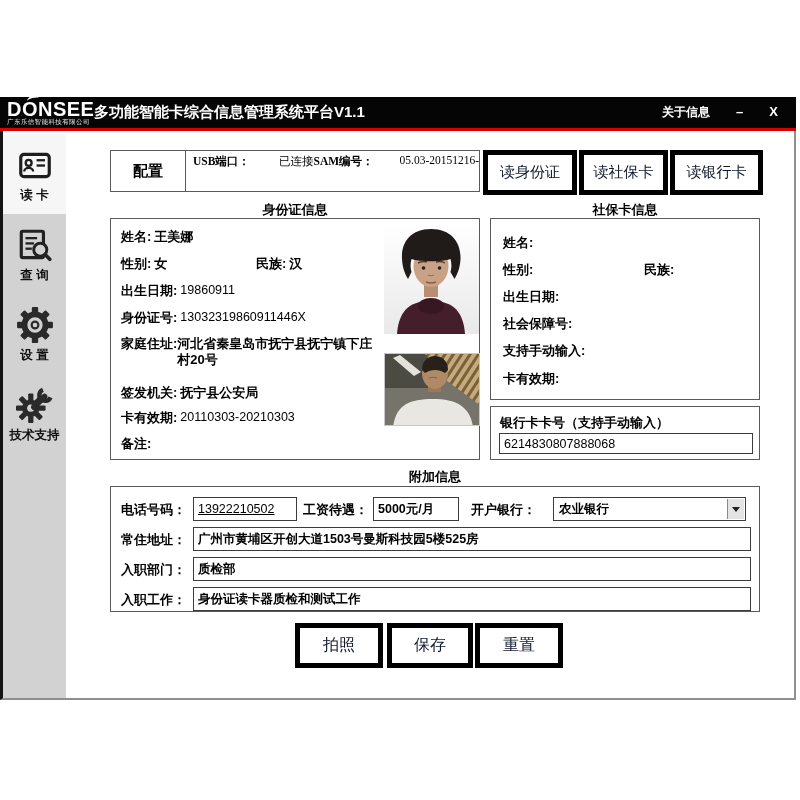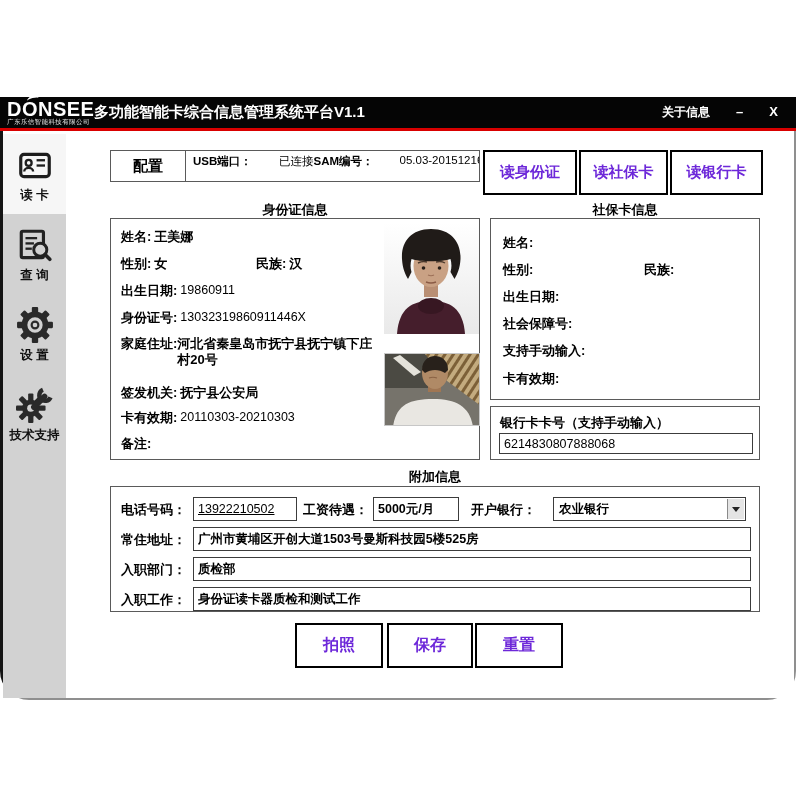--- a/index.html
+++ b/index.html
@@ -3,21 +3,21 @@
 <meta charset="utf-8">
 <style>
   * { margin:0; padding:0; box-sizing:border-box; }
   html,body { background:#ffffff; }
   body { font-family:"Liberation Sans","DejaVu Sans",sans-serif; }
   .canvas { position:relative; width:800px; height:800px; background:#ffffff; overflow:hidden; }
 
   
   .window { position:absolute; left:0; top:97px; width:796px; height:603px;
             border-left:3px solid #141414; border-right:2px solid #8f8f8f; border-bottom:2px solid #8f8f8f;
-            background:#ffffff;border-radius:29px; }
+            background:#ffffff; }
 
   
   .titlebar { position:absolute; left:-3px; top:0; width:796px; height:34px; background:#050505;
               border-bottom:3px solid #d90000; display:flex; align-items:center; color:#fff; }
   .logo { width:92px; padding-left:7px; line-height:1; position:relative; }
   .logo .brand { font-size:20px; font-weight:bold; letter-spacing:0.5px; color:#fff; }
   .logo .sig { position:absolute; left:27px; top:-3px; width:12px; height:7px;
                border-top:2px solid #fff; border-radius:50% 50% 0 0; transform:rotate(-14deg); }
   .logo .company { font-size:6.5px; color:#e8e8e8; letter-spacing:0.4px; white-space:nowrap; }
   .apptitle { font-size:15px; font-weight:bold; margin-left:2px; white-space:nowrap; }
@@ -30,22 +30,22 @@
 
   
   .sidebar { position:absolute; left:0; top:0; width:63px; height:564px; background:#d2d2d2;text-align:right; }
   .side-item { width:63px; height:80px; display:flex; flex-direction:column; align-items:center; padding-top:12px; }
   .side-item.active { background:#f6f6f6; }
   .side-item svg { width:38px; height:38px; }
   .side-label { font-size:12.5px; font-weight:bold; color:#111; margin-top:3px; white-space:nowrap; }
 
   
   .box { position:absolute; border:1px solid #5a5a5a; background:#fff; }
-  .wbtn { position:absolute; border:2px solid #000000; background:#fff; display:flex; align-items:center; justify-content:center;
-          font-weight:bold; color:#6d28d9; cursor:default; }
+  .wbtn { position:absolute; border:5px solid #000000; background:#fff; display:flex; align-items:center; justify-content:center;
+          font-weight:normal; color:#0f172a; cursor:default; }
   .sect-title { position:absolute; text-align:center; font-size:13px; font-weight:bold; color:#000; }
 
   
   .cfg-cell { position:absolute; left:0; top:0; width:75px; height:100%; border-right:1px solid #5a5a5a;
               display:flex; align-items:center; justify-content:center; font-size:15px; font-weight:bold; }
   .cfg-rows { position:absolute; left:76px; top:0; right:0; height:100%; padding:3px 0 3px 6px;
               display:flex; flex-direction:row; justify-content:space-around; overflow:hidden; }
   .cfg-row { display:flex; font-size:11.5px; white-space:nowrap; }
   .cfg-row .lbl { font-weight:bold; width:86px; flex:none; }
   .cfg-row .val { font-weight:normal; overflow:hidden; white-space:nowrap; }
@@ -149,21 +149,21 @@
             </g>
             <circle cx="14" cy="21" r="8.2" fill="#2a2a2a"></circle>
             <circle cx="14" cy="21" r="3.4" fill="#d2d2d2"></circle>
             <path d="M25.5 3.5 a5.5 5.5 0 1 0 7.2 7.2" fill="none" stroke="#2a2a2a" stroke-width="4.2"></path>
             <line x1="27" y1="10" x2="17" y2="20" stroke="#2a2a2a" stroke-width="5.5" stroke-linecap="round"></line>
           </svg>
           <div class="side-label">技术支持</div>
         </div>
       </div>
 
-      <div class="box" style="left:107px; top:16px; width:370px; height:32px;">
+      <div class="box" style="left:107px; top:16px; width:370px; height:42px;font-family:Liberation Serif, serif;">
         <div class="cfg-cell">配置</div>
         <div class="cfg-rows">
           <div class="cfg-row">
             <span class="lbl">USB端口：</span>
             <span class="val">已连接</span>
           </div>
           <div class="cfg-row">
             <span class="lbl">SAM编号：</span>
             <span class="val">05.03-20151216-0004850186-3420327620</span>
           </div>

